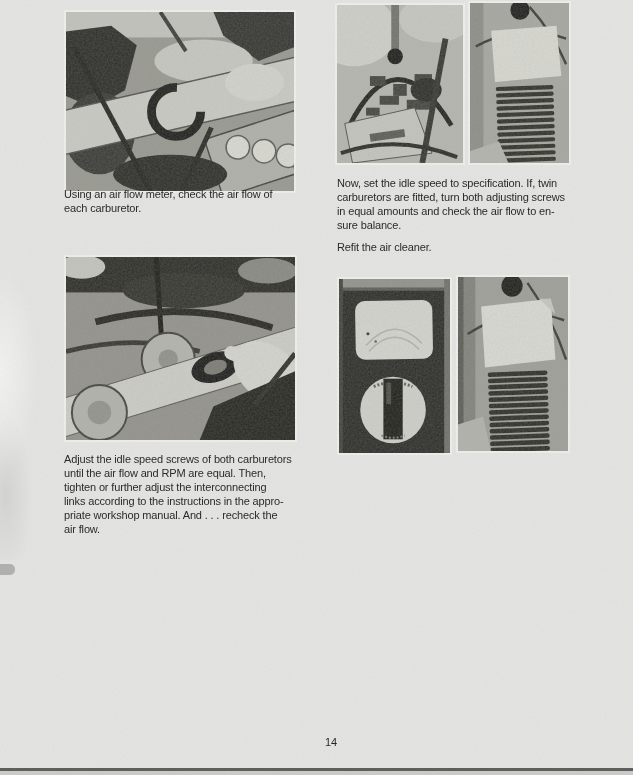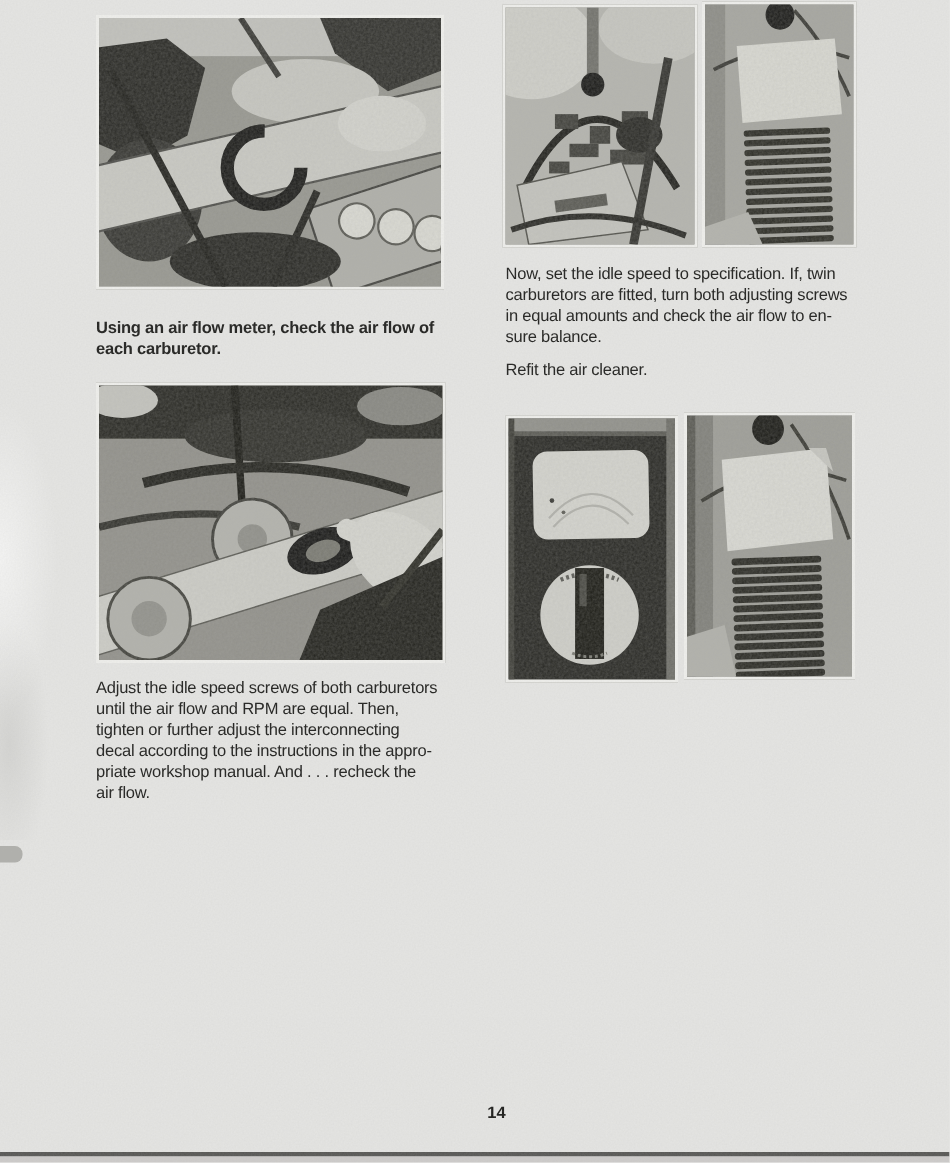--- a/index.html
+++ b/index.html
@@ -32,21 +32,21 @@
     font-size: 11px;
     line-height: 14px;
     letter-spacing: -0.15px;
     color: #21211f;
     z-index: 2;
   }
   .page-num {
     position: absolute;
     top: 736px; left: 314px; width: 34px;
     text-align: center;
-    font-size: 11px; font-weight: bold; color: #1b1b19;
+    font-size: 11px; font-weight: normal; color: #1b1b19;
     z-index: 2;
   }
   .smudge {
     position: absolute; left: 0; top: 564px; width: 15px; height: 11px;
     background: #a3a39e; border-radius: 0 5px 5px 0; opacity: 0.8;
   }
   .edge-dark {
     position: absolute; left: 0; top: 768px; width: 633px; height: 3px;
     background: #585856; z-index: 3;
   }
@@ -99,21 +99,21 @@
         <circle cx="238" cy="174" r="12" fill="#ddddd6" stroke="#55554f" stroke-width="1.5"></circle>
       </g>
       <ellipse cx="106" cy="166" rx="58" ry="20" fill="#23231f"></ellipse>
       <path d="M8,36 L86,183" stroke="#1b1b17" stroke-width="5"></path>
       <path d="M96,0 L122,40" stroke="#33332f" stroke-width="4"></path>
       <path d="M148,118 L118,183" stroke="#1e1e1a" stroke-width="5"></path>
       <rect width="232" height="183" filter="url(#photo-grain)" opacity="0.45"></rect>
     </svg>
   </div>
 
-  <div class="caption" style="left:64px; top:212px; width:272px;font-weight:bold;">Using an air flow meter, check the air flow of
+  <div class="caption" style="left:64px; top:187px; width:272px;">Using an air flow meter, check the air flow of
 each carburetor.</div>
 
   <div class="photo" style="left:335px; top:3px; width:130px; height:162px;">
     <svg viewBox="0 0 130 160" preserveAspectRatio="none">
       <rect width="130" height="160" fill="#b6b6b0"></rect>
       <ellipse cx="18" cy="26" rx="44" ry="36" fill="#d2d2cc"></ellipse>
       <ellipse cx="102" cy="14" rx="38" ry="24" fill="#c9c9c3"></ellipse>
       <rect x="56" y="0" width="8" height="50" fill="#6e6e68"></rect>
       <circle cx="60" cy="52" r="8" fill="#121210"></circle>
       <path d="M12,124 Q60,28 118,122" fill="none" stroke="#1a1a16" stroke-width="5"></path>
@@ -190,21 +190,21 @@
       <circle cx="34" cy="158" r="28" fill="#b2b2ac" stroke="#3c3c36" stroke-width="2"></circle>
       <circle cx="34" cy="158" r="12" fill="#90908a"></circle>
       <path d="M192,150 L233,98" stroke="#26261f" stroke-width="5"></path>
       <rect width="233" height="186" filter="url(#photo-grain)" opacity="0.45"></rect>
     </svg>
   </div>
 
   <div class="caption" style="left:64px; top:452px; width:274px;">Adjust the idle speed screws of both carburetors
 until the air flow and RPM are equal. Then,
 tighten or further adjust the interconnecting
-decal according to the instructions in the appro-
+links according to the instructions in the appro-
 priate workshop manual. And . . . recheck the
 air flow.</div>
 
   <div class="photo" style="left:337px; top:277px; width:115px; height:178px;">
     <svg viewBox="0 0 115 178" preserveAspectRatio="none">
       <rect width="115" height="178" fill="#22221e"></rect>
       <rect width="115" height="9" fill="#8f8f89"></rect>
       <rect y="9" width="115" height="3" fill="#55554f"></rect>
       <rect x="109" width="6" height="178" fill="#6b6b65"></rect>
       <rect width="4" height="178" fill="#3a3a34"></rect>

